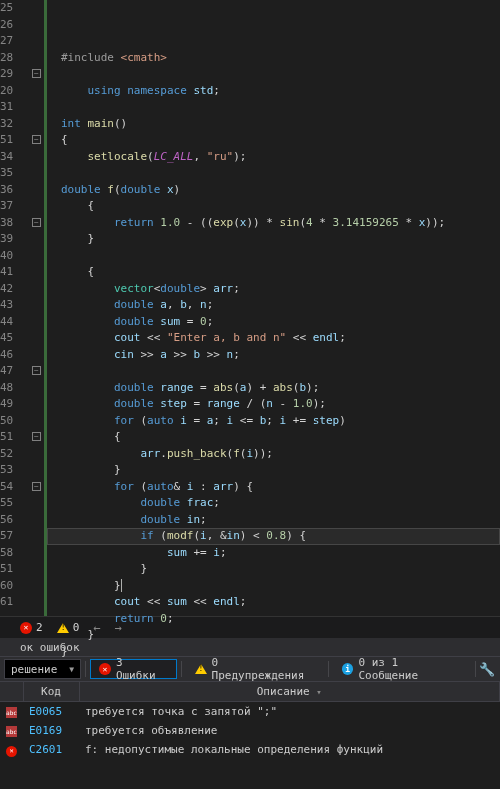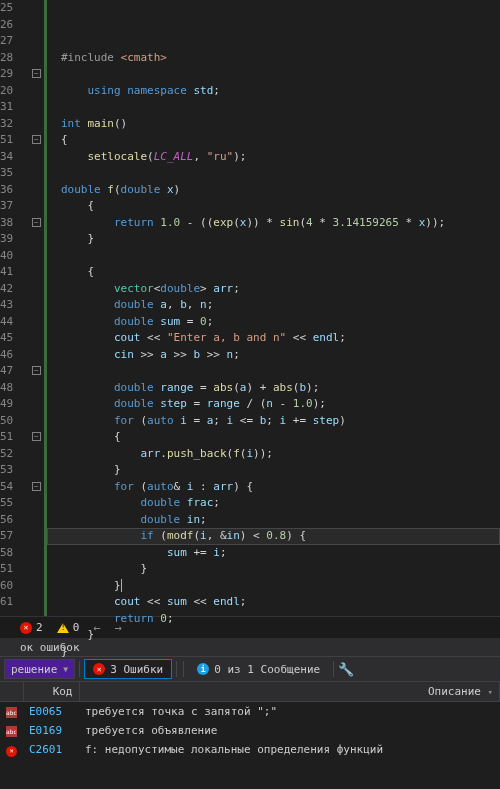--- a/index.html
+++ b/index.html
@@ -91,36 +91,36 @@
     background: #2d2d30;
     display: flex;
     align-items: center;
     gap: 2px;
     border-top: 1px solid #3f3f46;
     border-bottom: 1px solid #3f3f46;
     padding: 0 4px;
     font-size: 11px;
   }
   .dropdown {
-    background:#4c1d95; border:1px solid #3f3f46; color:#ccc;
-    height:20px; display:flex; align-items:center; padding:0 6px; gap:6px;
+    background:#000000; border:1px solid #3f3f46; color:#ccc;
+    height:20px; display:flex; align-items:center; padding:0 6px; gap:12px;
     cursor:pointer; font-size:11px;
   }
   .dropdown .chev { font-size:8px; color:#999;}
   .pill {
     height:20px; display:flex; align-items:center; gap:5px;
     padding:0 8px; border:1px solid transparent; cursor:pointer;
     color:#ccc;
   }
   .pill.active { border-color:#007acc; background:#1f1f22; }
   .sep { width:1px; height:16px; background:#46464a; margin:0 2px;}
   .build-ic { color:#75b6e7; font-size:13px;}
   .errlist-table { width:100%; border-collapse:collapse; font-size:11px;}
   .errlist-table th {
-    background:#2d2d30; color:#ccc; text-align:right; font-weight:normal;
+    background:#2d2d30; color:#ccc; text-align:center; font-weight:normal;
     padding:3px 6px; border-right:1px solid #3f3f46; border-bottom:1px solid #3f3f46;
     font-size:11px;
   }
   .errlist-table td { padding:3px 6px; color:#ccc; vertical-align:middle;}
   .sq-err { width:11px; height:11px; background:#e51400; color:#fff; font-size:7px; display:inline-flex; align-items:center; justify-content:center; border-radius:50%;}
   .sq-abc { width:11px; height:11px; background:#b33939; color:#fff; font-size:6px; display:inline-flex; align-items:center; justify-content:center;}
   .err-link { color:#4fc1ff; }
   .filter-ic { color:#888; font-size:9px;}
   .caret { display:inline-block; width:1px; height:13px; background:#aeafad; vertical-align:middle;}
 </style>
@@ -201,20 +201,24 @@
   <div class="dropdown">
     <span>решение</span>
     <span class="chev">▼</span>
   </div>
   <span class="sep"></span>
   <div class="pill active">
     <span class="ic ic-err">✕</span>
     <span>3 Ошибки</span>
   </div>
   <span class="sep"></span>
+  <div class="pill">
+    <span class="ic-warn"></span>
+    <span>0 Предупреждения</span>
+  </div>
   <span class="sep"></span>
   <div class="pill">
     <span class="ic ic-info">i</span>
     <span>0 из 1 Сообщение</span>
   </div>
   <span class="sep"></span>
   <span class="build-ic">🔧</span>
 </div>
 
 <table class="errlist-table">

